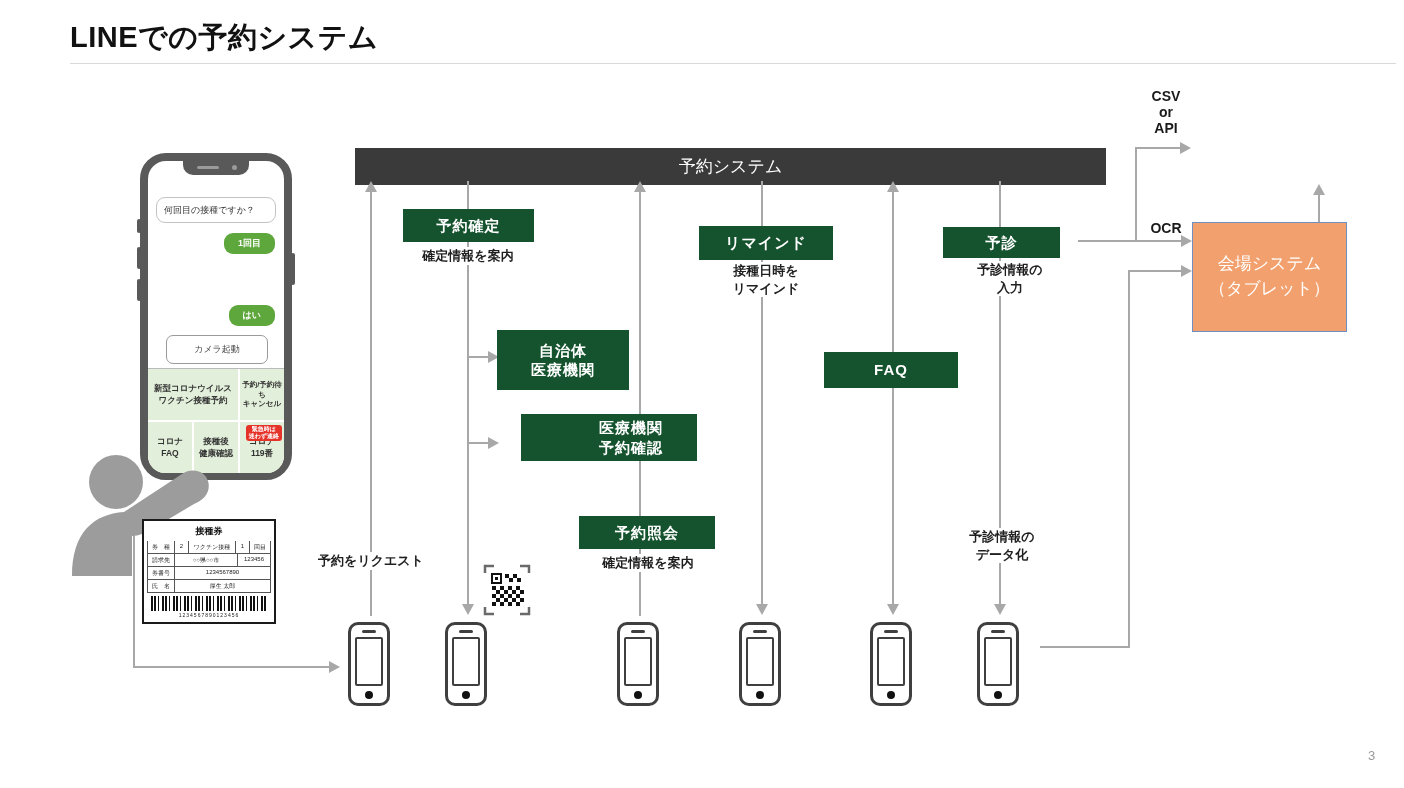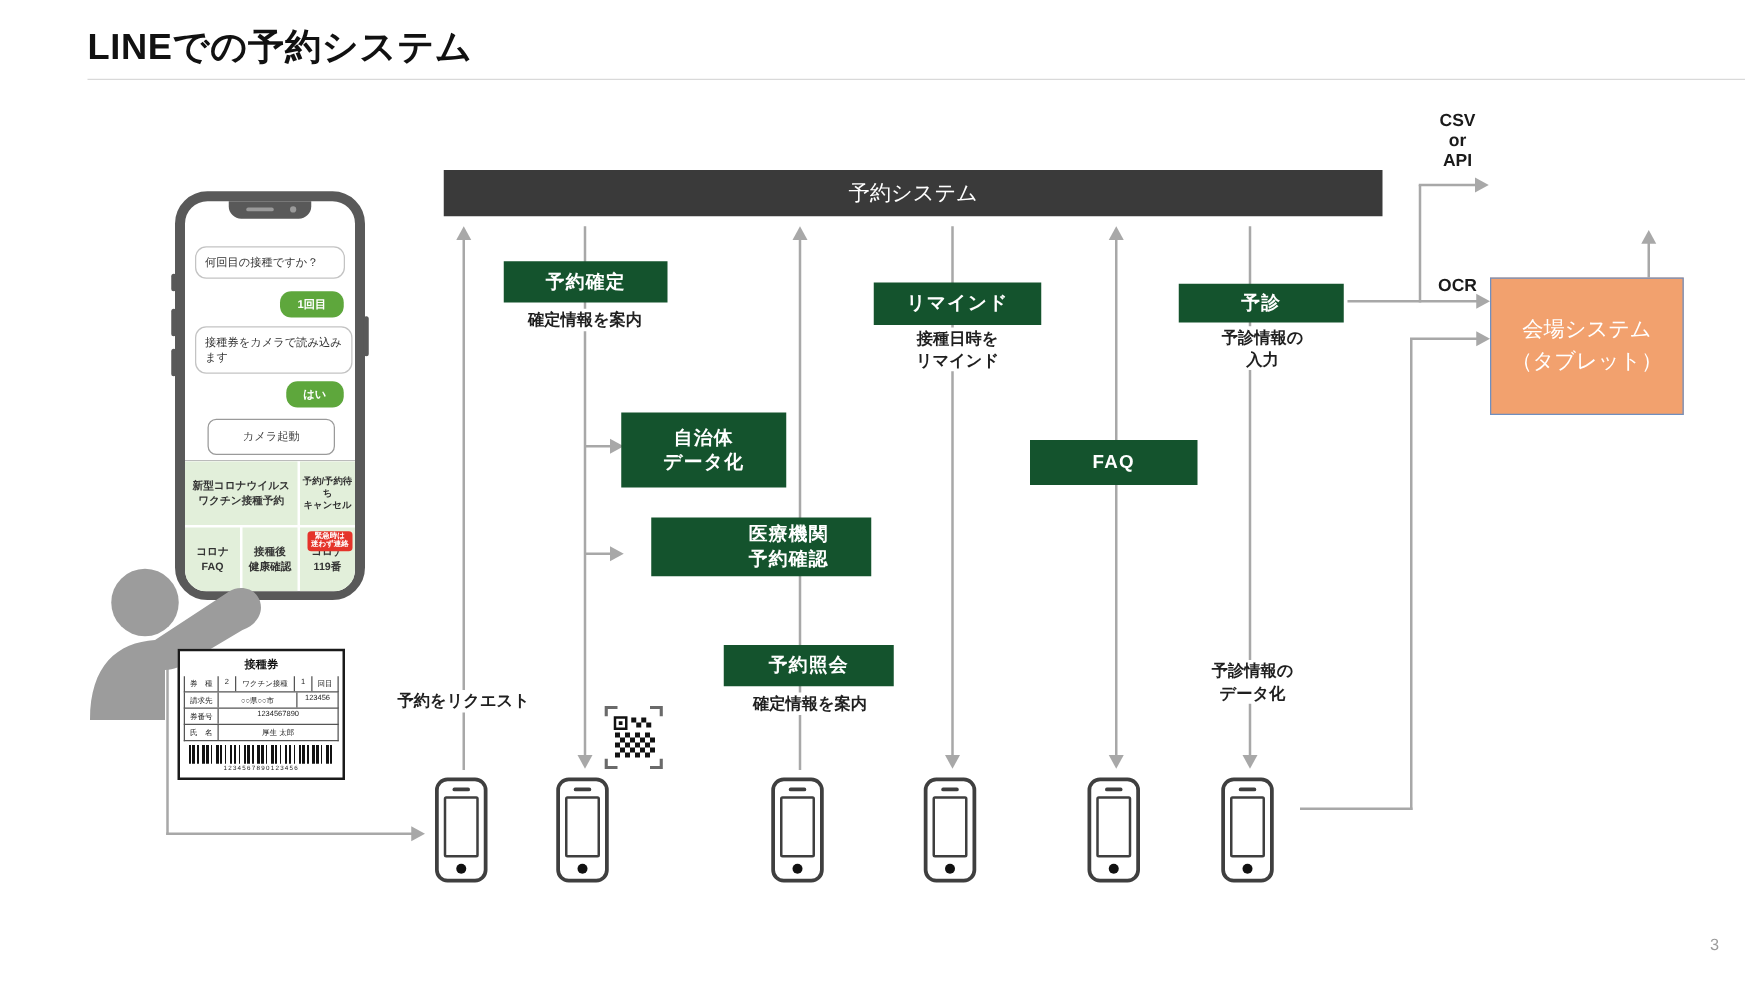--- a/index.html
+++ b/index.html
@@ -53,21 +53,21 @@
   .pagenum{font-size:13px;color:#9a9a9a;}
 </style>
 </head>
 <body>
 
 <div class="canvas">
 
   <div class="abs slide-title" style="left:70px;top:18px;">LINEでの予約システム</div>
   <div class="abs title-rule" style="left:70px;top:63px;width:1326px;"></div>
 
-  <div class="abs sysbar" style="left:355px;top:136px;width:751px;height:37px;">予約システム</div>
+  <div class="abs sysbar" style="left:355px;top:148px;width:751px;height:37px;">予約システム</div>
 
   <div class="abs vl" style="left:370px;top:191px;height:425px;"></div>
   <div class="abs arr-up" style="left:365px;top:181px;"></div>
 
   <div class="abs vl" style="left:467px;top:181px;height:423px;"></div>
   <div class="abs arr-down" style="left:462px;top:604px;"></div>
 
   <div class="abs vl" style="left:639px;top:191px;height:425px;"></div>
   <div class="abs arr-up" style="left:634px;top:181px;"></div>
 
@@ -83,31 +83,31 @@
 
   <div class="abs hl" style="left:468px;top:356px;width:22px;"></div>
   <div class="abs arr-right" style="left:488px;top:351px;"></div>
   <div class="abs hl" style="left:468px;top:442px;width:22px;"></div>
   <div class="abs arr-right" style="left:488px;top:437px;"></div>
 
   <div class="abs bbox" style="left:403px;top:209px;width:131px;height:33px;">予約確定</div>
   <div class="abs desc" style="left:398px;top:247px;width:140px;">確定情報を案内</div>
 
   <div class="abs bbox pre" style="left:497px;top:330px;width:132px;height:60px;">自治体
-データ化</div>
+医療機関</div>
   <div class="abs bbox pre" style="left:521px;top:414px;width:132px;height:47px;padding-left:44px;">医療機関
 予約確認</div>
 
   <div class="abs bbox" style="left:699px;top:226px;width:134px;height:34px;">リマインド</div>
   <div class="abs desc pre" style="left:706px;top:262px;width:120px;">接種日時を
 リマインド</div>
 
   <div class="abs bbox" style="left:824px;top:352px;width:134px;height:36px;">FAQ</div>
 
-  <div class="abs bbox" style="left:943px;top:227px;width:132px;height:31px;">予診</div>
+  <div class="abs bbox" style="left:943px;top:227px;width:117px;height:31px;">予診</div>
   <div class="abs desc pre" style="left:950px;top:261px;width:120px;">予診情報の
 入力</div>
   <div class="abs desc pre" style="left:942px;top:528px;width:120px;">予診情報の
 データ化</div>
 
   <div class="abs desc" style="left:301px;top:552px;width:140px;">予約をリクエスト</div>
 
   <div class="abs bbox" style="left:579px;top:516px;width:136px;height:33px;">予約照会</div>
   <div class="abs desc" style="left:578px;top:554px;width:140px;">確定情報を案内</div>
 
@@ -142,22 +142,20 @@
         <div class="slit"></div>
         <div class="dot"></div>
       </div>
     <div class="sidebtn" style="left:-11px;top:58px;height:14px;"></div>
     <div class="sidebtn" style="left:-11px;top:86px;height:22px;"></div>
     <div class="sidebtn" style="left:-11px;top:118px;height:22px;"></div>
     <div class="sidebtn" style="right:-11px;top:92px;height:32px;"></div>
 
     <div class="bubble-bot" style="left:8px;top:36px;width:104px;">何回目の接種ですか？</div>
     <div class="bubble-user" style="right:9px;top:72px;">1回目</div>
-    <div class="bubble-bot pre" style="left:8px;top:100px;width:110px;">接種券をカメラで読み込み
-ます</div>
     <div class="bubble-user" style="right:9px;top:144px;">はい</div>
     <div class="cam-btn" style="left:18px;top:174px;width:100px;">カメラ起動</div>
 
     <div class="richmenu">
       <div class="mcell pre" style="grid-column:1 / span 2;">新型コロナウイルス
 ワクチン接種予約</div>
       <div class="mcell pre" style="font-size:7.5px;">予約/予約待ち
 キャンセル</div>
       <div class="mcell pre">コロナ
 FAQ</div>

